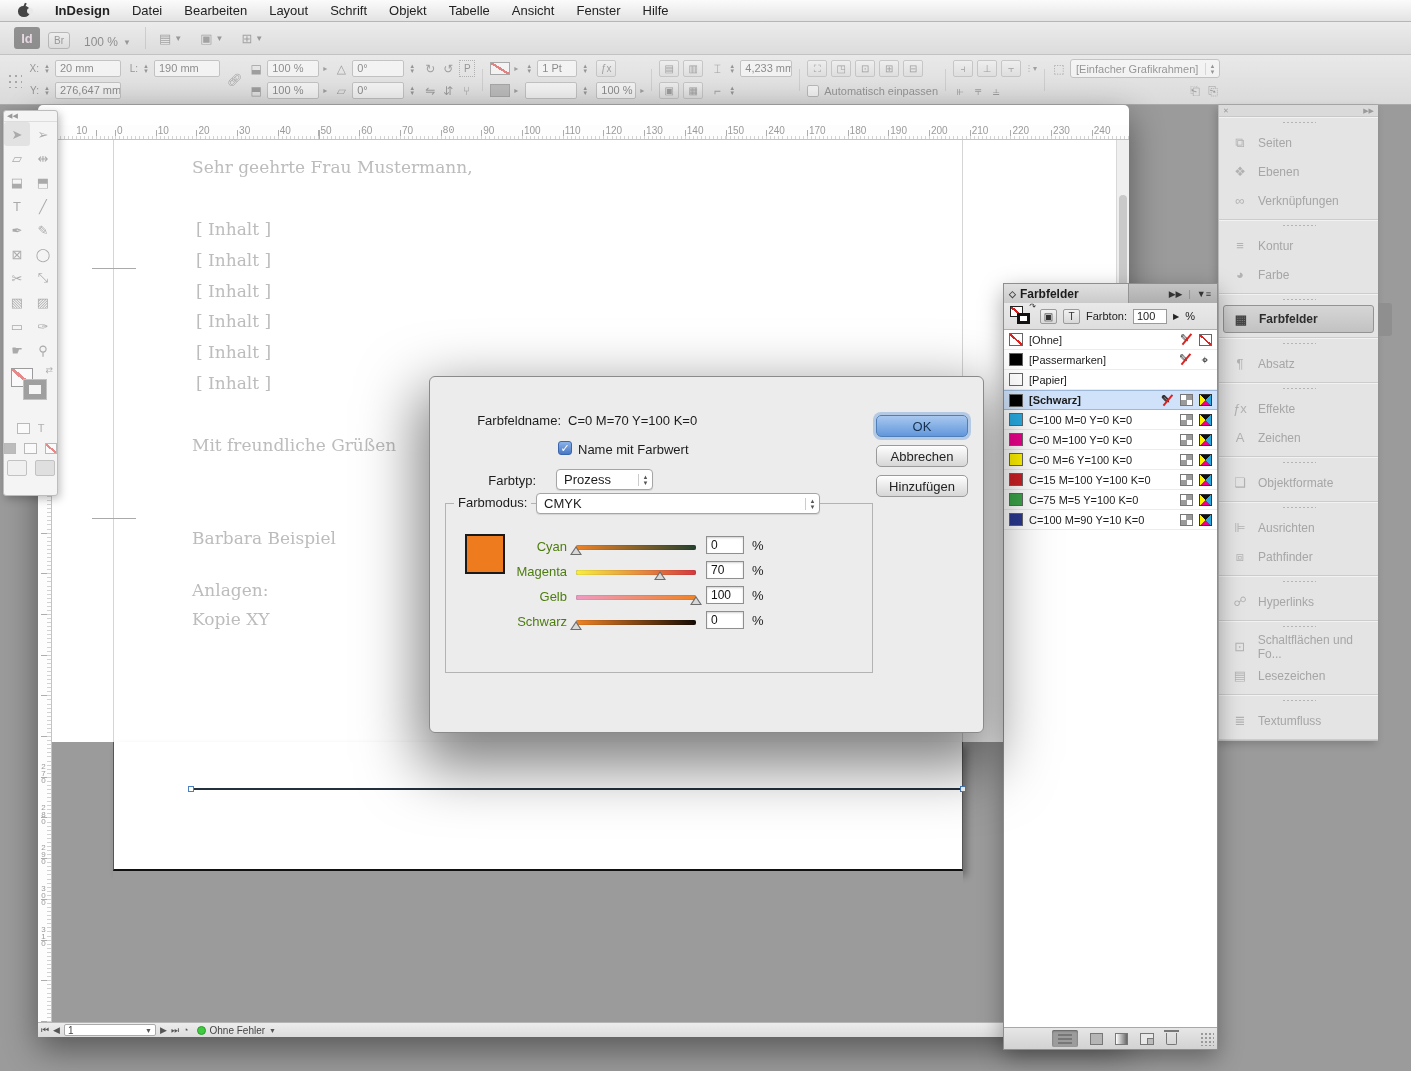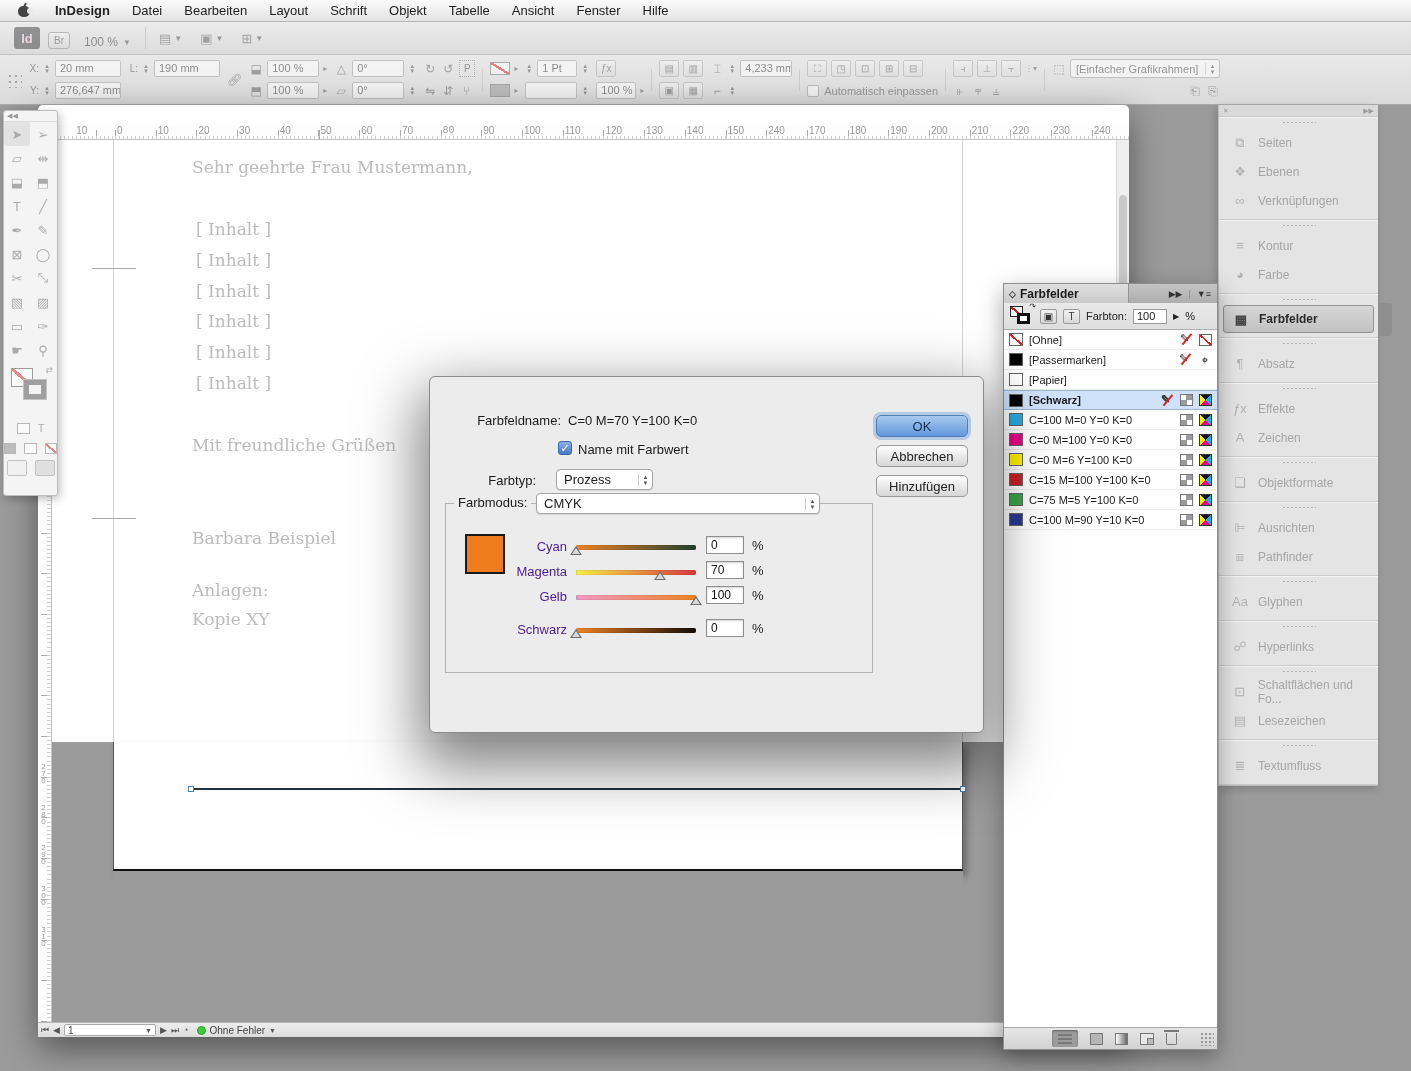--- a/index.html
+++ b/index.html
@@ -152,21 +152,21 @@
   .checkbox { position:absolute; width:14px; height:14px; border-radius:3px;
     background:linear-gradient(#8cb4e8,#4877c4); border:1px solid #3b66ad; color:#fff; font-size:11px;
     line-height:13px; text-align:center; }
   .ddl { position:absolute; height:21px; background:#fff; border:1px solid #a5a5a5; border-radius:4px;
     display:flex; align-items:center; padding-left:7px; font-size:13px; color:#1c1c1c;
     box-shadow:0 1px 1px rgba(0,0,0,.1); }
   .groupbox { position:absolute; left:15px; top:126px; width:428px; height:170px; border:1px solid #b3b3b3; }
   .group-label { position:absolute; left:24px; top:118px; background:#ececec; padding:0 4px; color:#1c1c1c; z-index:2; }
   .preview-swatch { position:absolute; left:35px; top:157px; width:40px; height:40px; border:2px solid #1a1a1a; }
   .slider-row { position:absolute; left:0; width:100%; height:25px; }
-  .sl-label { position:absolute; right:416px; top:4px; width:139px; text-align:right; color:#4c1d95; } 
+  .sl-label { position:absolute; right:416px; top:4px; width:139px; text-align:right; color:#4d7c0f; } 
   .sl-track { position:absolute; left:146px; top:10px; width:120px; height:5px; border-radius:2px;
     box-shadow:inset 0 0 1px rgba(0,0,0,.6); }
   .sl-thumb { position:absolute; top:11px; width:0; height:0;
     border-left:6px solid transparent; border-right:6px solid transparent; border-bottom:9px solid #6d6d6d; }
   .sl-thumb::after { content:""; position:absolute; left:-4px; top:2px; width:0; height:0;
     border-left:4px solid transparent; border-right:4px solid transparent; border-bottom:6px solid #d8d8d8; }
   .sl-box { position:absolute; left:276px; top:1px; width:38px; height:18px; background:#fff;
     border:1px solid #8f8f8f; box-shadow:inset 0 1px 2px rgba(0,0,0,.18); font-size:12px; padding:1px 4px; color:#111; }
   .sl-unit { position:absolute; left:322px; top:3px; color:#1c1c1c; }
   .dlg-btn { position:absolute; left:446px; width:92px; height:22px; border-radius:5px; text-align:center;
@@ -686,21 +686,21 @@
         <span class="sl-box">70</span>
         <span class="sl-unit">%</span>
       </div>
       <div class="slider-row" style="top: 208px; padding-left: 15px;">
         <span class="sl-label">Gelb</span>
         <span class="sl-track" style="background: linear-gradient(90deg, rgb(240, 154, 196), rgb(239, 131, 37));"></span>
         <span class="sl-thumb" style="left: 260px;"></span>
         <span class="sl-box">100</span>
         <span class="sl-unit">%</span>
       </div>
-      <div class="slider-row" style="top: 233px; margin-top: 8px;">
+      <div class="slider-row" style="top: 233px;">
         <span class="sl-label">Schwarz</span>
         <span class="sl-track" style="background: linear-gradient(90deg, rgb(239, 131, 37), rgb(21, 11, 4));"></span>
         <span class="sl-thumb" style="left: 140px;"></span>
         <span class="sl-box">0</span>
         <span class="sl-unit">%</span>
       </div>
     </div>
 
   <div class="dlg-btn primary" style="top:38px">OK</div>
   <div class="dlg-btn" style="top:68px">Abbrechen</div>
@@ -892,49 +892,40 @@
         <div class="dock-item">
           <i class="dicon">⧈</i>
           <span>Pathfinder</span>
         </div>
       </div>
       <div class="dock-group">
         <div class="dock-dots">
           <i></i>
         </div>
         <div class="dock-item">
-          <i class="dicon">Aa</i>
-          <span>Glyphen</span>
+          <i class="dicon">☍</i>
+          <span>Hyperlinks</span>
         </div>
       </div>
       <div class="dock-group">
         <div class="dock-dots">
           <i></i>
         </div>
         <div class="dock-item">
-          <i class="dicon">☍</i>
-          <span>Hyperlinks</span>
+          <i class="dicon">⊡</i>
+          <span>Schaltflächen und Fo...</span>
+        </div>
+        <div class="dock-item">
+          <i class="dicon">▤</i>
+          <span>Lesezeichen</span>
         </div>
       </div>
       <div class="dock-group">
         <div class="dock-dots">
           <i></i>
         </div>
         <div class="dock-item">
-          <i class="dicon">⊡</i>
-          <span>Schaltflächen und Fo...</span>
-        </div>
-        <div class="dock-item">
-          <i class="dicon">▤</i>
-          <span>Lesezeichen</span>
-        </div>
-      </div>
-      <div class="dock-group">
-        <div class="dock-dots">
-          <i></i>
-        </div>
-        <div class="dock-item">
           <i class="dicon">≣</i>
           <span>Textumfluss</span>
         </div>
       </div>
     </div>
 </div>
 
 </body></html>

